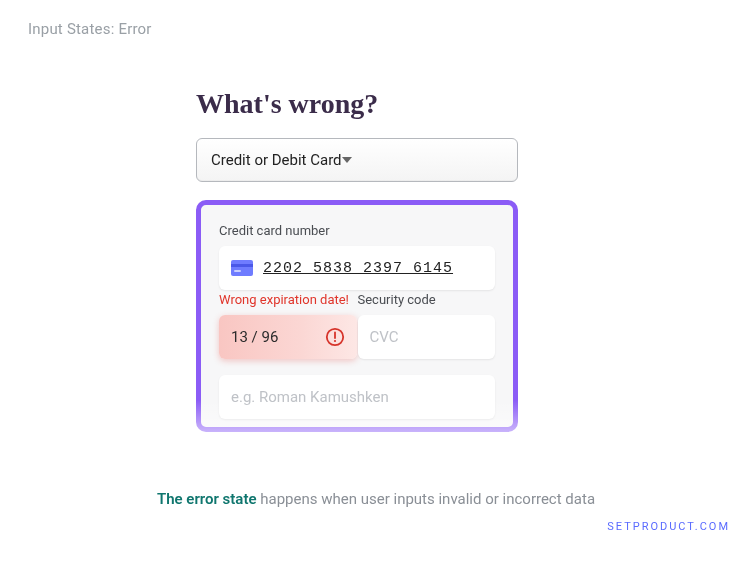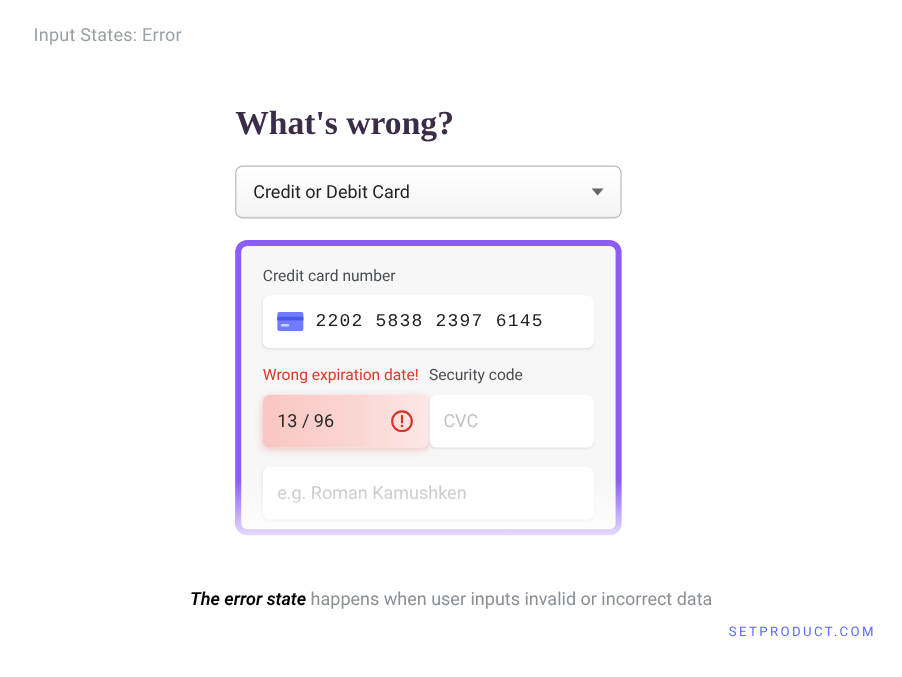--- a/index.html
+++ b/index.html
@@ -17,21 +17,21 @@
   }
   .title {
     font-family: Georgia, "Times New Roman", serif;
     font-weight: 700; font-size: 28px; color: #3b2c4a;
     margin-bottom: 18px;
   }
   .select {
     width: 100%; height: 44px;
     border: 1px solid #b5b8bd; border-radius: 6px;
     background: linear-gradient(#ffffff, #f4f4f4);
-    display: flex; align-items: center; justify-content: space-between;
+    display: flex; align-items: center; 
     padding: 0 14px; cursor: pointer;
     font-size: 15px; color: #222;
     box-shadow: inset 0 -1px 0 rgba(0,0,0,0.03);
   }
   .select .caret {
     width: 0; height: 0;
     border-left: 5px solid transparent;
     border-right: 5px solid transparent;
     border-top: 6px solid #666;
   }
@@ -46,37 +46,37 @@
     font-size: 13px; color: #4a4d52; margin-bottom: 8px; display: block;
   }
   .field-label.error { color: #e0352b; }
   .input {
     width: 100%; height: 44px;
     background: #fff; border-radius: 6px;
     display: flex; align-items: center;
     padding: 0 12px; font-size: 15px; color: #222;
     box-shadow: 0 1px 2px rgba(0,0,0,0.08);
   }
-  .input.mono { font-family: "Courier New", monospace; letter-spacing: 1px; }
+  .input.mono { font-family: "Courier New", monospace; letter-spacing: 1px; text-decoration: underline; }
   .input .cc-icon { margin-right: 10px; flex: 0 0 auto; }
   .input.error {
     background: linear-gradient(90deg, #f9c6c2 0%, #fbd7d4 60%, #fde7e5 100%);
     box-shadow: 0 2px 6px rgba(224,53,43,0.25);
     color: #2b2b2b;
     justify-content: space-between;
   }
   .input.placeholder { color: #bfc2c7; }
-  .row { display: flex; gap: 1px; margin-top: 16px; }
+  .row { display: flex; gap: 1px; margin-top: 2px; }
   .col { flex: 1; }
   .name-row { margin-top: 16px; }
   .caption {
     position: absolute; bottom: 56px; left: 0; right: 0;
     text-align: center; font-size: 15px; color: #8a8f96;
   }
-  .caption strong { color: #000000; font-weight: 600; font-style: italic; }
+  .caption strong { color: #0f766e; font-weight: 600; }
   .brand {
     position: absolute; bottom: 31px; right: 22px;
     font-size: 11px; letter-spacing: 2px; color: #5a6bff;
   }
   .fade-bottom {
     position: absolute; left: 196px; width: 358px; bottom: 94px; height: 70px;
     background: linear-gradient(180deg, rgba(255,255,255,0) 0%, #ffffff 85%);
     pointer-events: none;
   }
   svg { display: block; }

